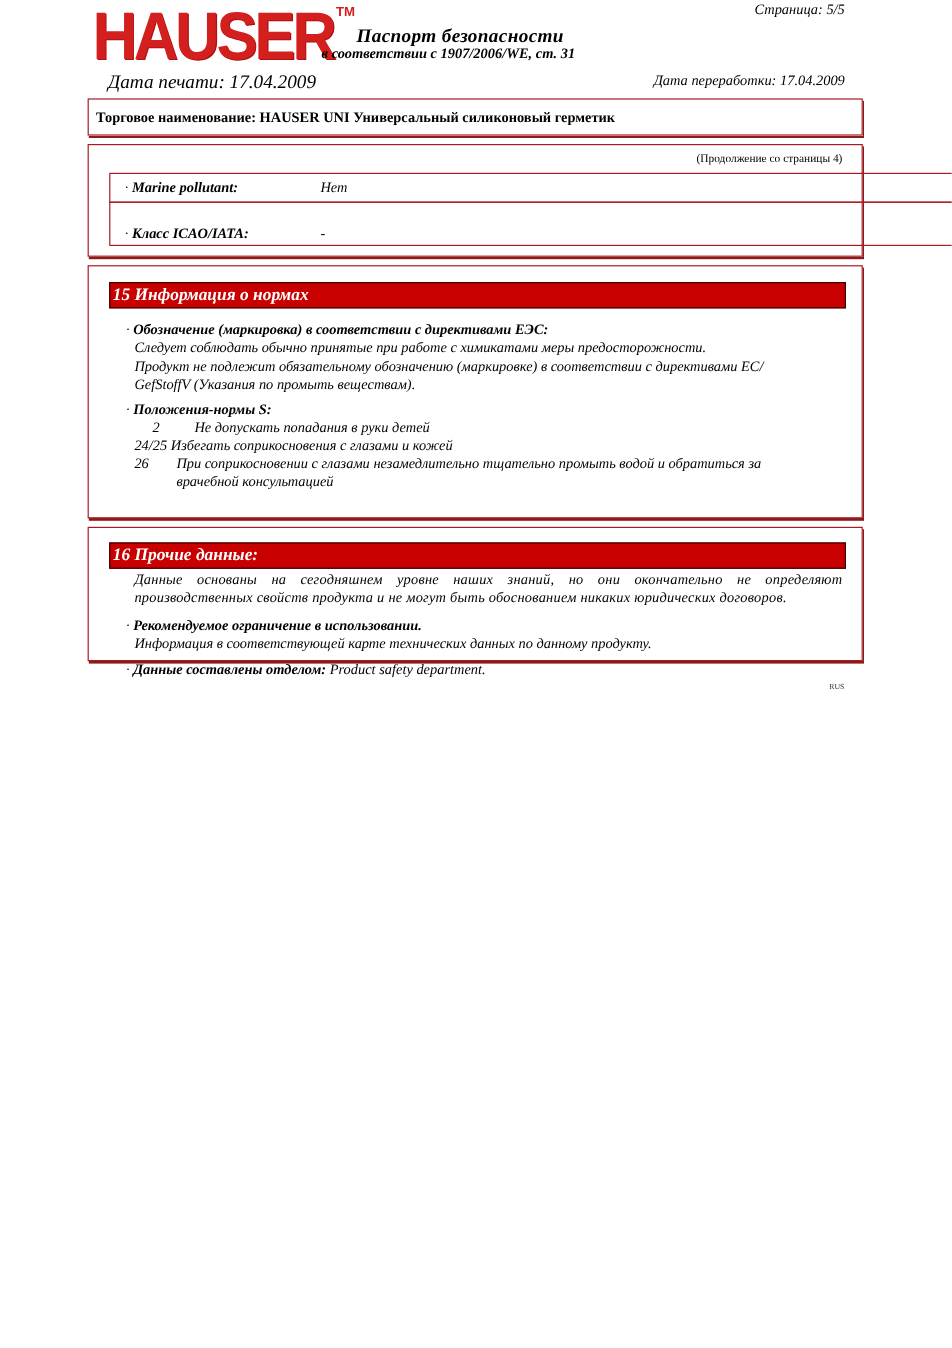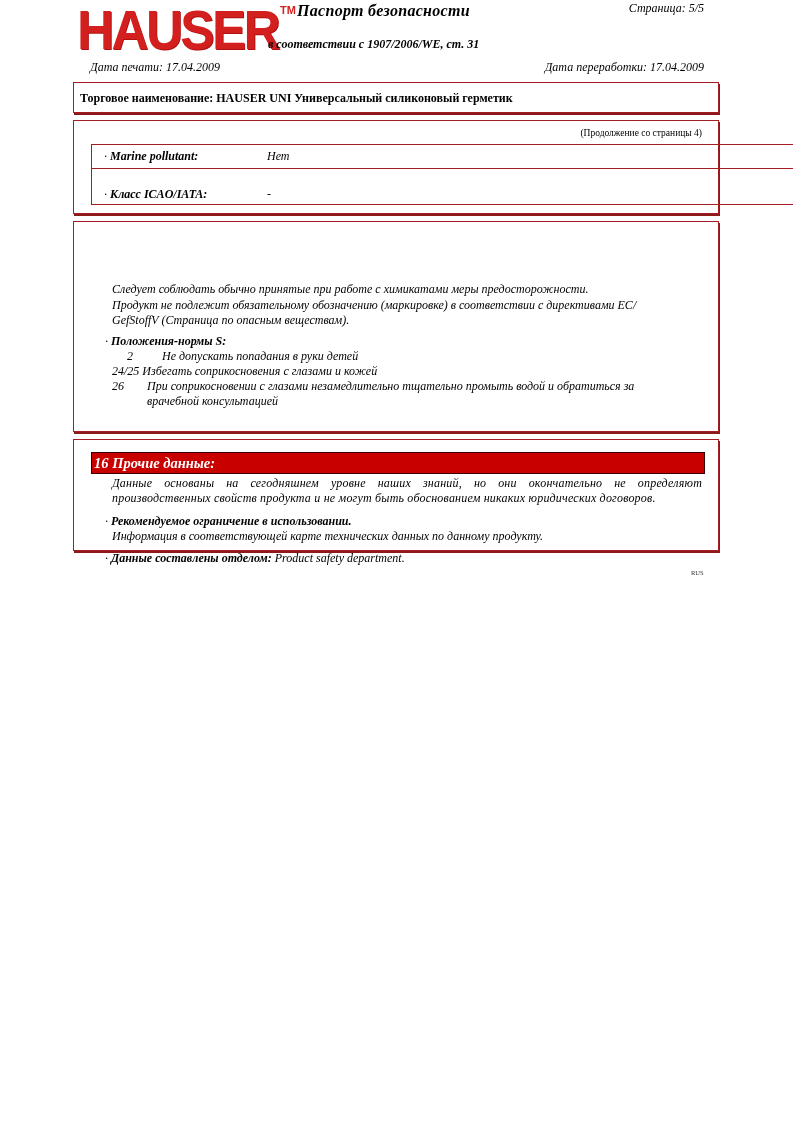--- a/index.html
+++ b/index.html
@@ -6,23 +6,23 @@
   body { width: 793px; height: 1123px; position: relative; overflow: hidden;
          font-family: "Liberation Serif", "DejaVu Serif", serif; color: #000; }
   .abs { position: absolute; }
   .logo { left: 77px; top: 2px; font-family: "Liberation Sans", "DejaVu Sans", sans-serif;
           font-weight: bold; font-size: 56px; line-height: 56px; color: #d41f1f;
           letter-spacing: -3px; transform: scaleX(0.92); transform-origin: left top;
           text-shadow: 1px 1px 0 #b01010; }
   .tm { left: 280px; top: 4px; font-family: "Liberation Sans", sans-serif; font-weight: bold;
         font-size: 11px; color: #d41f1f; }
   .page-no { right: 89px; top: 1px; font-style: italic; font-size: 12px; }
-  .doc-title { left: 297px; top: 2px; font-style: italic; font-weight: bold; font-size: 16px; letter-spacing: 0.3px; }
+  .doc-title { left: 297px; top: 22px; font-style: italic; font-weight: bold; font-size: 16px; letter-spacing: 0.3px; }
   .doc-sub { left: 268px; top: 37px; font-style: italic; font-weight: bold; font-size: 12px; }
-  .print-date { left: 90px; top: 60px; font-style: italic; font-size: 12px; }
+  .print-date { left: 90px; top: 60px; font-style: italic; font-size: 16px; }
   .rev-date { right: 89px; top: 60px; font-style: italic; font-size: 12px; }
 
   .box { position: absolute; left: 73px; width: 646px; border: 1.5px solid #a51c24;
          box-shadow: 1px 2px 0 #8c1a1a; box-sizing: border-box; }
   .trade { top: 82px; height: 31px; }
   .trade-text { position: absolute; left: 6px; top: 8px; font-weight: bold; font-size: 12px; }
 
   .sec14 { top: 120px; height: 94px; }
   .cont { position: absolute; right: 16px; top: 7px; font-size: 9.5px; }
   .inner { position: absolute; left: 17px; width: 721px; border: 1px solid #a51c24; box-sizing: border-box; }
@@ -68,23 +68,25 @@
   </div>
   <div class="inner inner2">
     <div class="row" style="top:18px;">
       <span class="dot">· </span><span class="lbl">Класс ICAO/IATA:</span>
     </div>
     <div class="row" style="top:18px; left:175px;">-</div>
   </div>
 </div>
 
 <div class="box sec15">
+  <div class="sec-bar" style="top:13px;">15 Информация о нормах</div>
+  <div class="p" style="left:31px; top:45px;"><span class="dot">· </span><span class="b">Обозначение (маркировка) в соответствии с директивами ЕЭС:</span></div>
   <div class="p" style="left:38px; top:60px;">Следует соблюдать обычно принятые при работе с химикатами меры предосторожности.</div>
   <div class="p" style="left:38px; top:76px;">Продукт не подлежит обязательному обозначению (маркировке) в соответствии с директивами EC/</div>
-  <div class="p" style="left:38px; top:91px;">GefStoffV (Страница по опасным веществам).</div>
+  <div class="p" style="left:38px; top:91px;">GefStoffV (Указания по промыть веществам).</div>
   <div class="p" style="left:31px; top:112px;"><span class="dot">· </span><span class="b">Положения-нормы S:</span></div>
   <div class="p" style="left:53px; top:127px;"><span class="sn">2</span><span>Не допускать попадания в руки детей</span></div>
   <div class="p" style="left:38px; top:142px;"><span>24/25</span> <span>Избегать соприкосновения с глазами и кожей</span></div>
   <div class="p" style="left:38px; top:157px;"><span class="sn">26</span><span>При соприкосновении с глазами незамедлительно тщательно промыть водой и обратиться за</span></div>
   <div class="p" style="left:73px; top:172px;">врачебной консультацией</div>
 </div>
 
 <div class="box sec16">
   <div class="sec-bar" style="top:12px;">16 Прочие данные:</div>
   <div class="p just" style="left:38px; top:36px; letter-spacing:0.2px;">Данные основаны на сегодняшнем уровне наших знаний, но они окончательно не определяют производственных свойств продукта и не могут быть обоснованием никаких юридических договоров.</div>

